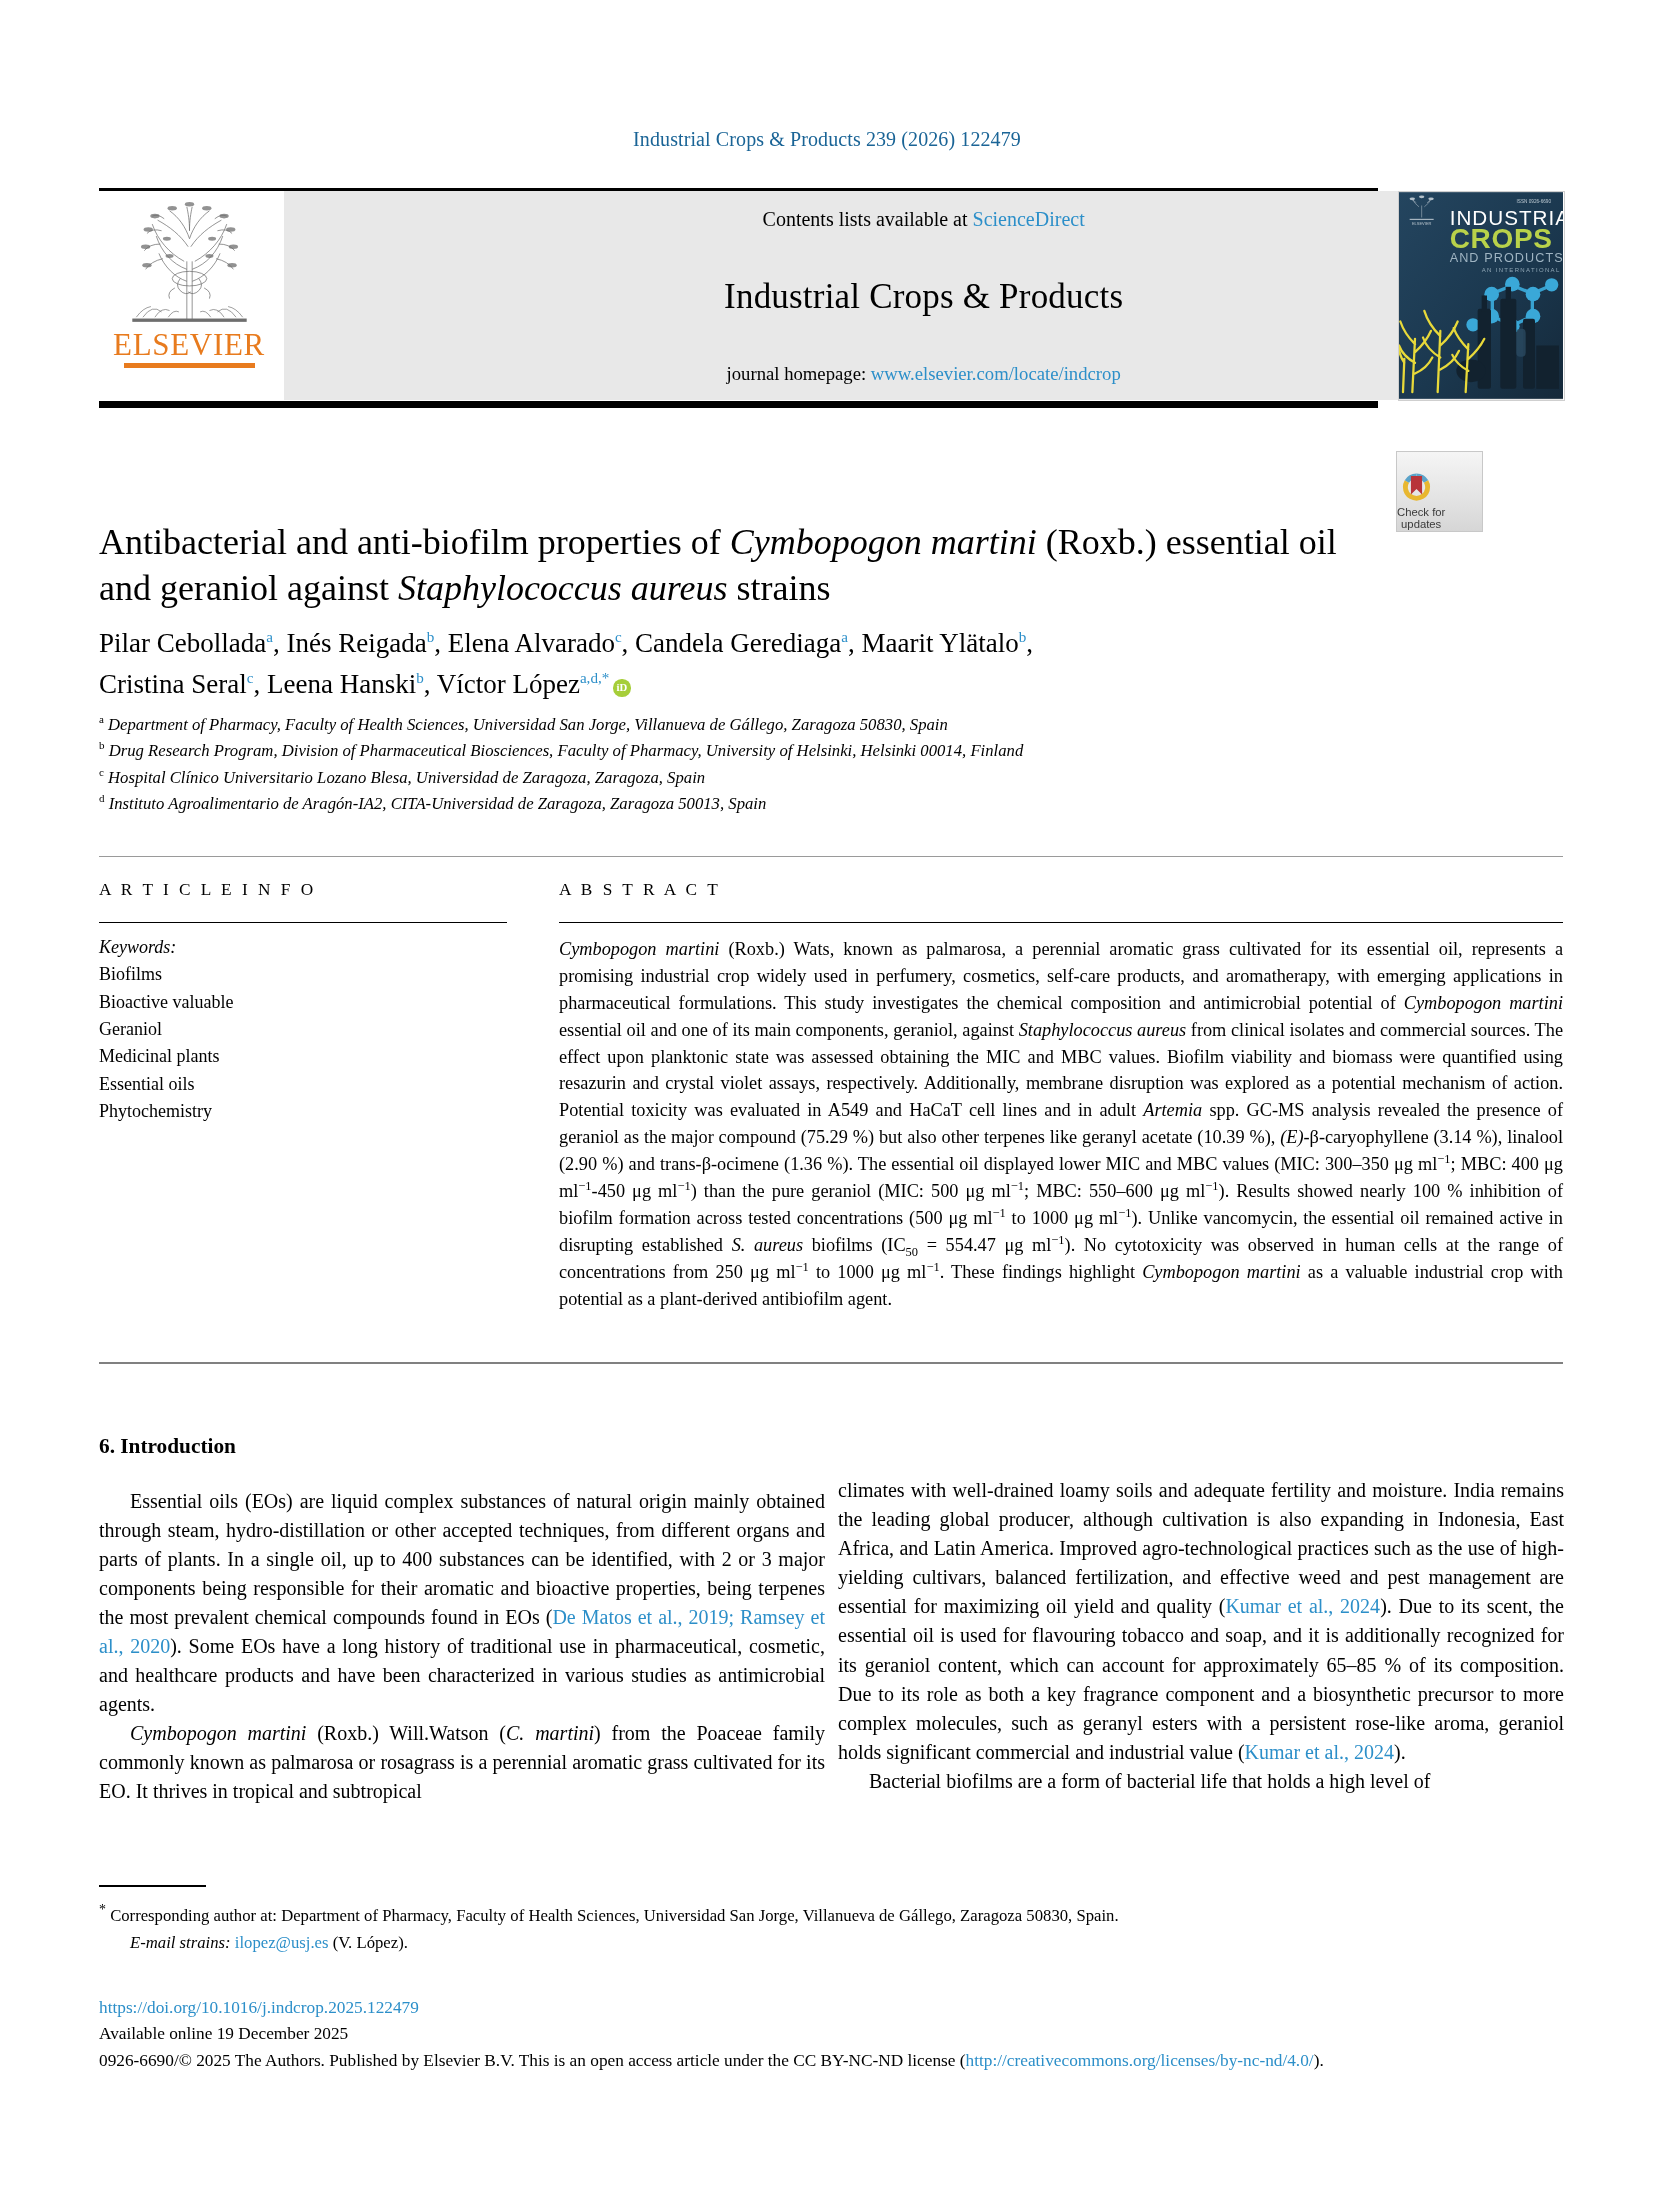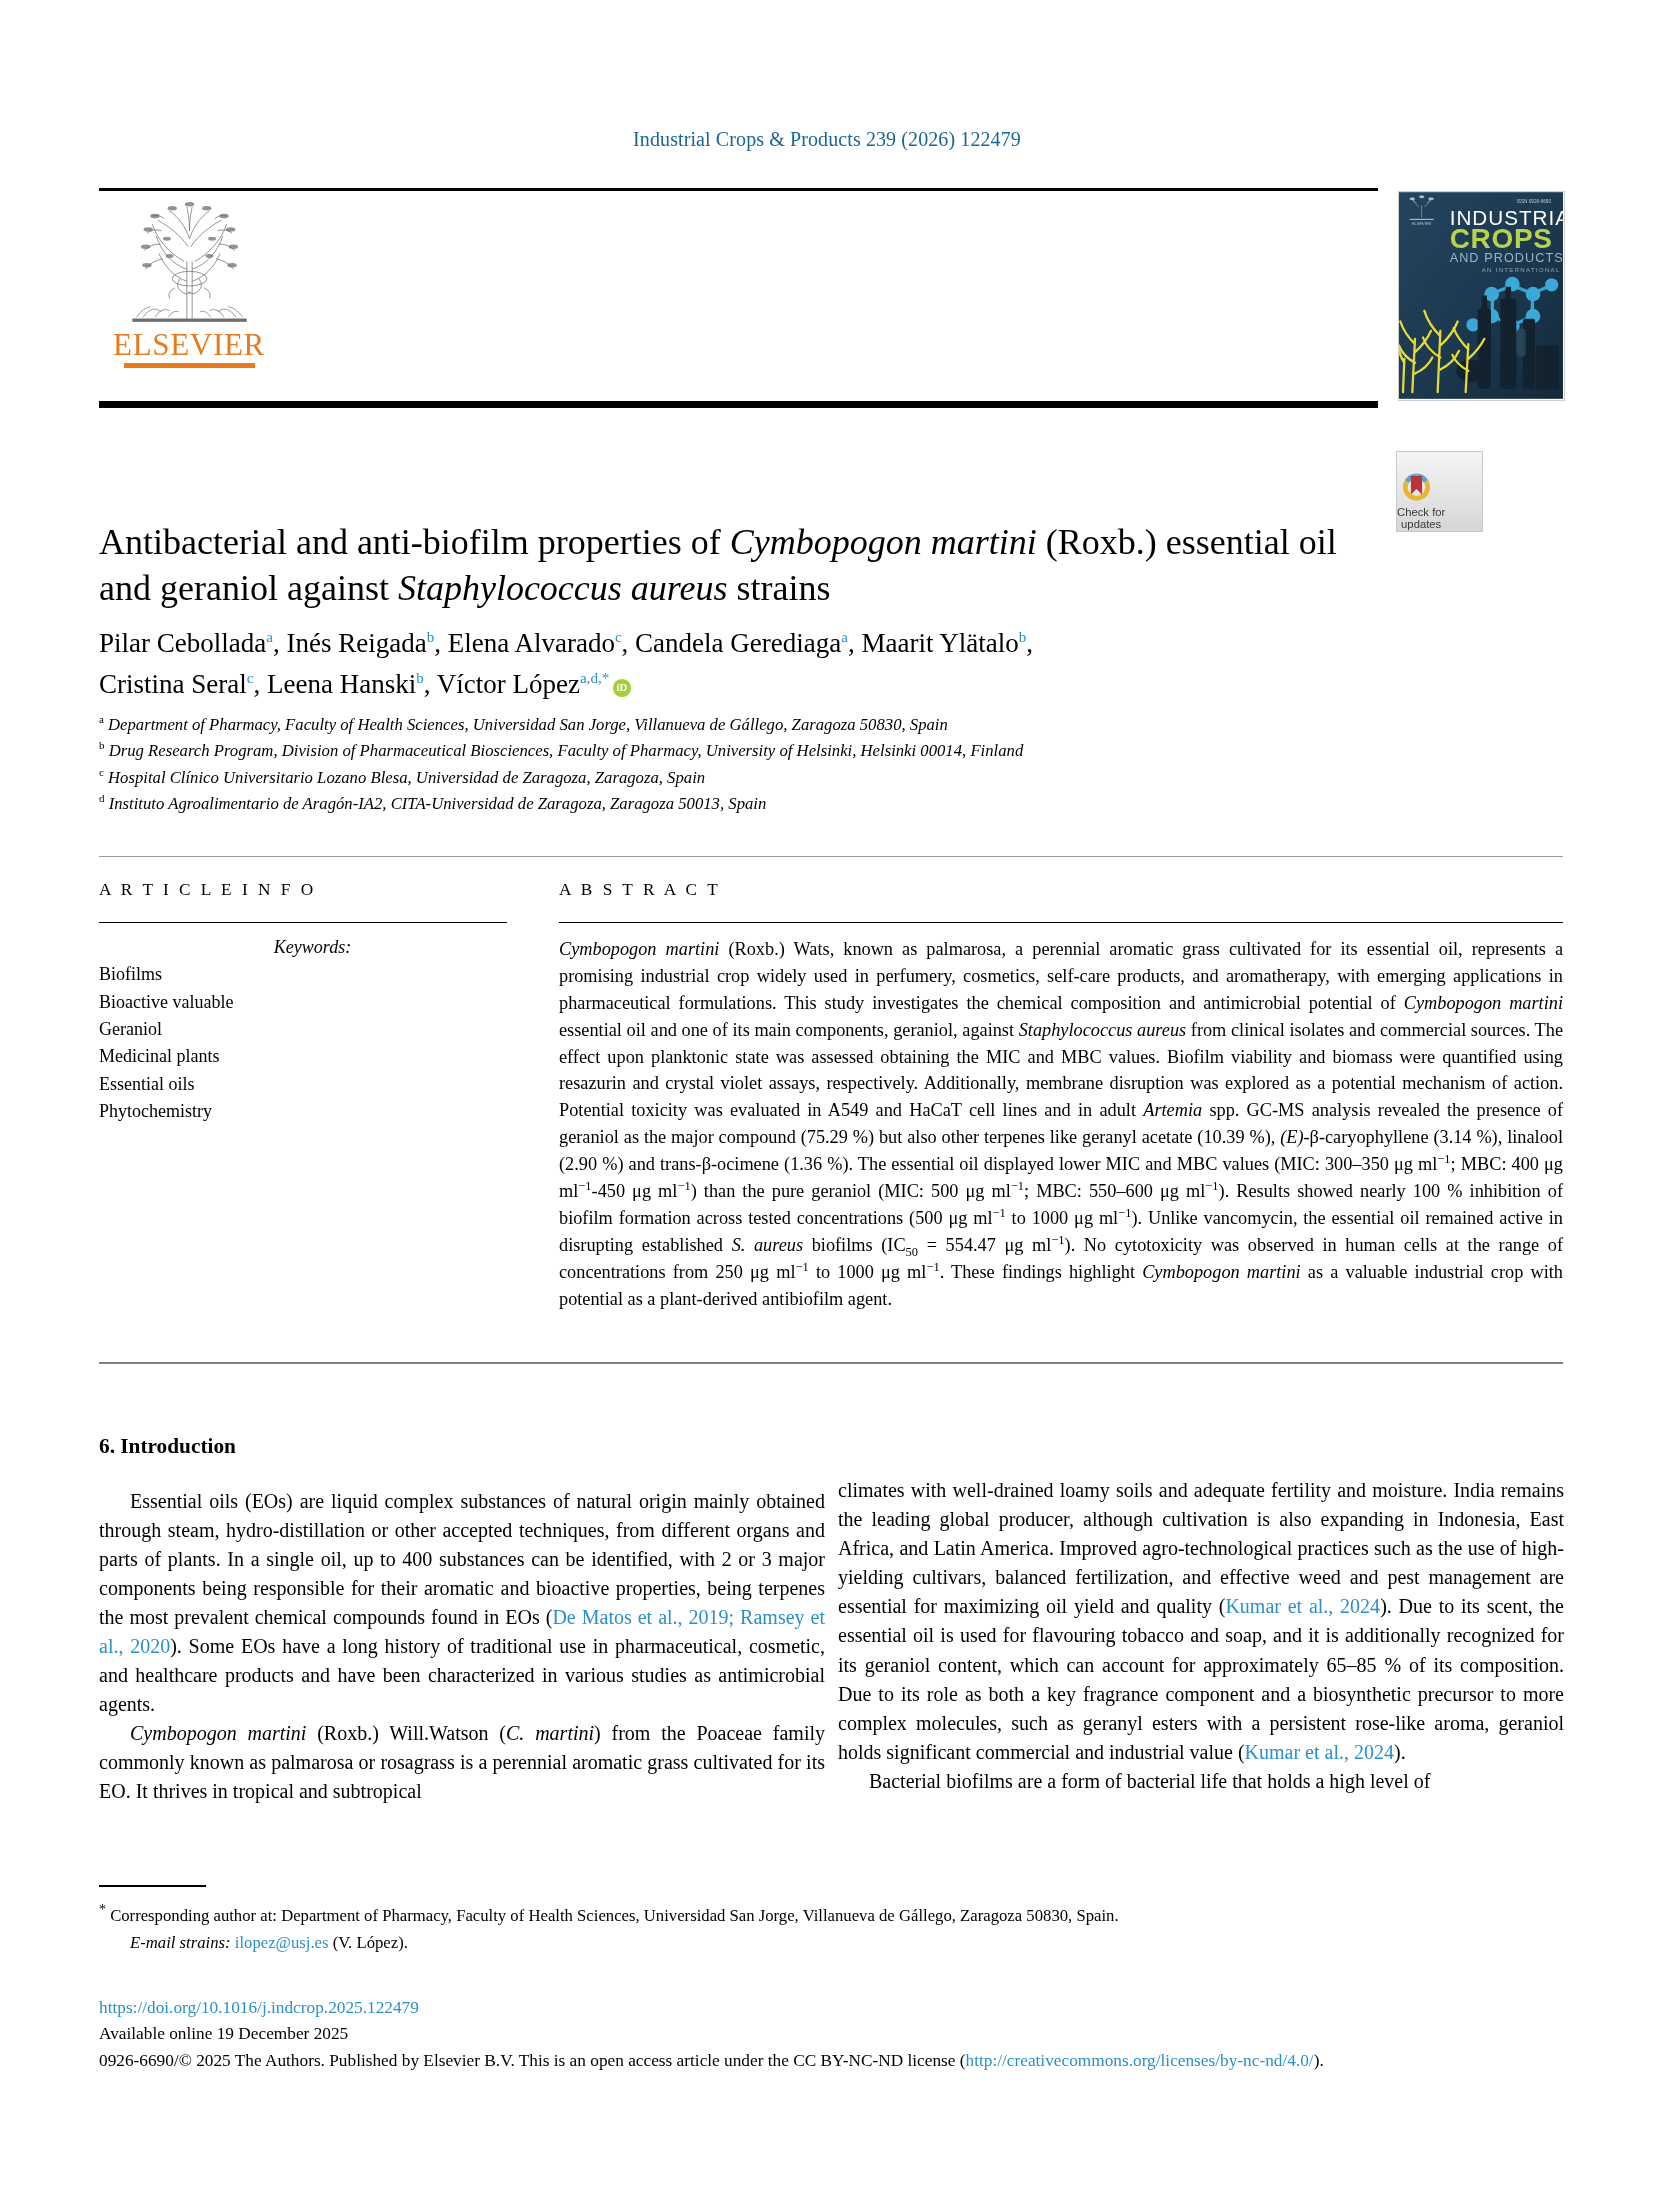--- a/index.html
+++ b/index.html
@@ -199,21 +199,21 @@
     width: 427px;
   }
   .sec-head {
     font-size: 17.3px;
     letter-spacing: 3px;
     font-family: "Liberation Serif", serif;
   }
   .info-rule {
     width: 408px; height: 0.7px; background: #000; margin: 22px 0 11.3px 0;
   }
-  .kw-label { font-style: italic; font-size: 18px; line-height:1.52;text-align:center; }
+  .kw-label { font-style: italic; font-size: 18px; line-height:1.52; }
   .kw { font-size: 18px; line-height: 1.52; }
 
   .abs-col {
     position: absolute;
     left: 559px; top: 844px;
     width: 1004px;
   }
   .abs-rule {
     width: 1004px; height: 0.7px; background: #000; margin: 22px 0 13.3px 0;
   }
@@ -334,20 +334,29 @@
             <path d="M20 176 q10 -14 22 -16 M180 176 q-10 -14 -22 -16"></path>
             <path d="M48 176 q10 -16 22 -10 M152 176 q-10 -16 -22 -10"></path>
             <path d="M68 176 q8 -12 16 -8 M132 176 q-8 -12 -16 -8"></path>
           </g>
           <rect x="14" y="178" width="172" height="5" fill="#6e6e6e"></rect>
         </svg>
         <div class="elsevier-word">ELSEVIER</div>
         <div class="elsevier-underbar"></div>
       </div>
 
+      <div class="journal-band">
+        <div class="contents-line">
+          <span>Contents lists available at </span><a class="lnk" href="#">ScienceDirect</a>
+        </div>
+        <div class="journal-name">Industrial Crops &amp; Products</div>
+        <div class="homepage-line">
+          <span>journal homepage: </span><a class="lnk" href="#">www.elsevier.com/locate/indcrop</a>
+        </div>
+      </div>
     </div>
     <div class="masthead-rule-bottom"></div>
   </div>
 
   <div class="cover-thumb">
     <svg width="164" height="207" viewBox="0 0 246 310">
       <defs>
         <linearGradient id="cvg" x1="0" y1="0" x2="1" y2="1">
           <stop offset="0%" stop-color="#24455f"></stop>
           <stop offset="55%" stop-color="#1b384f"></stop>

